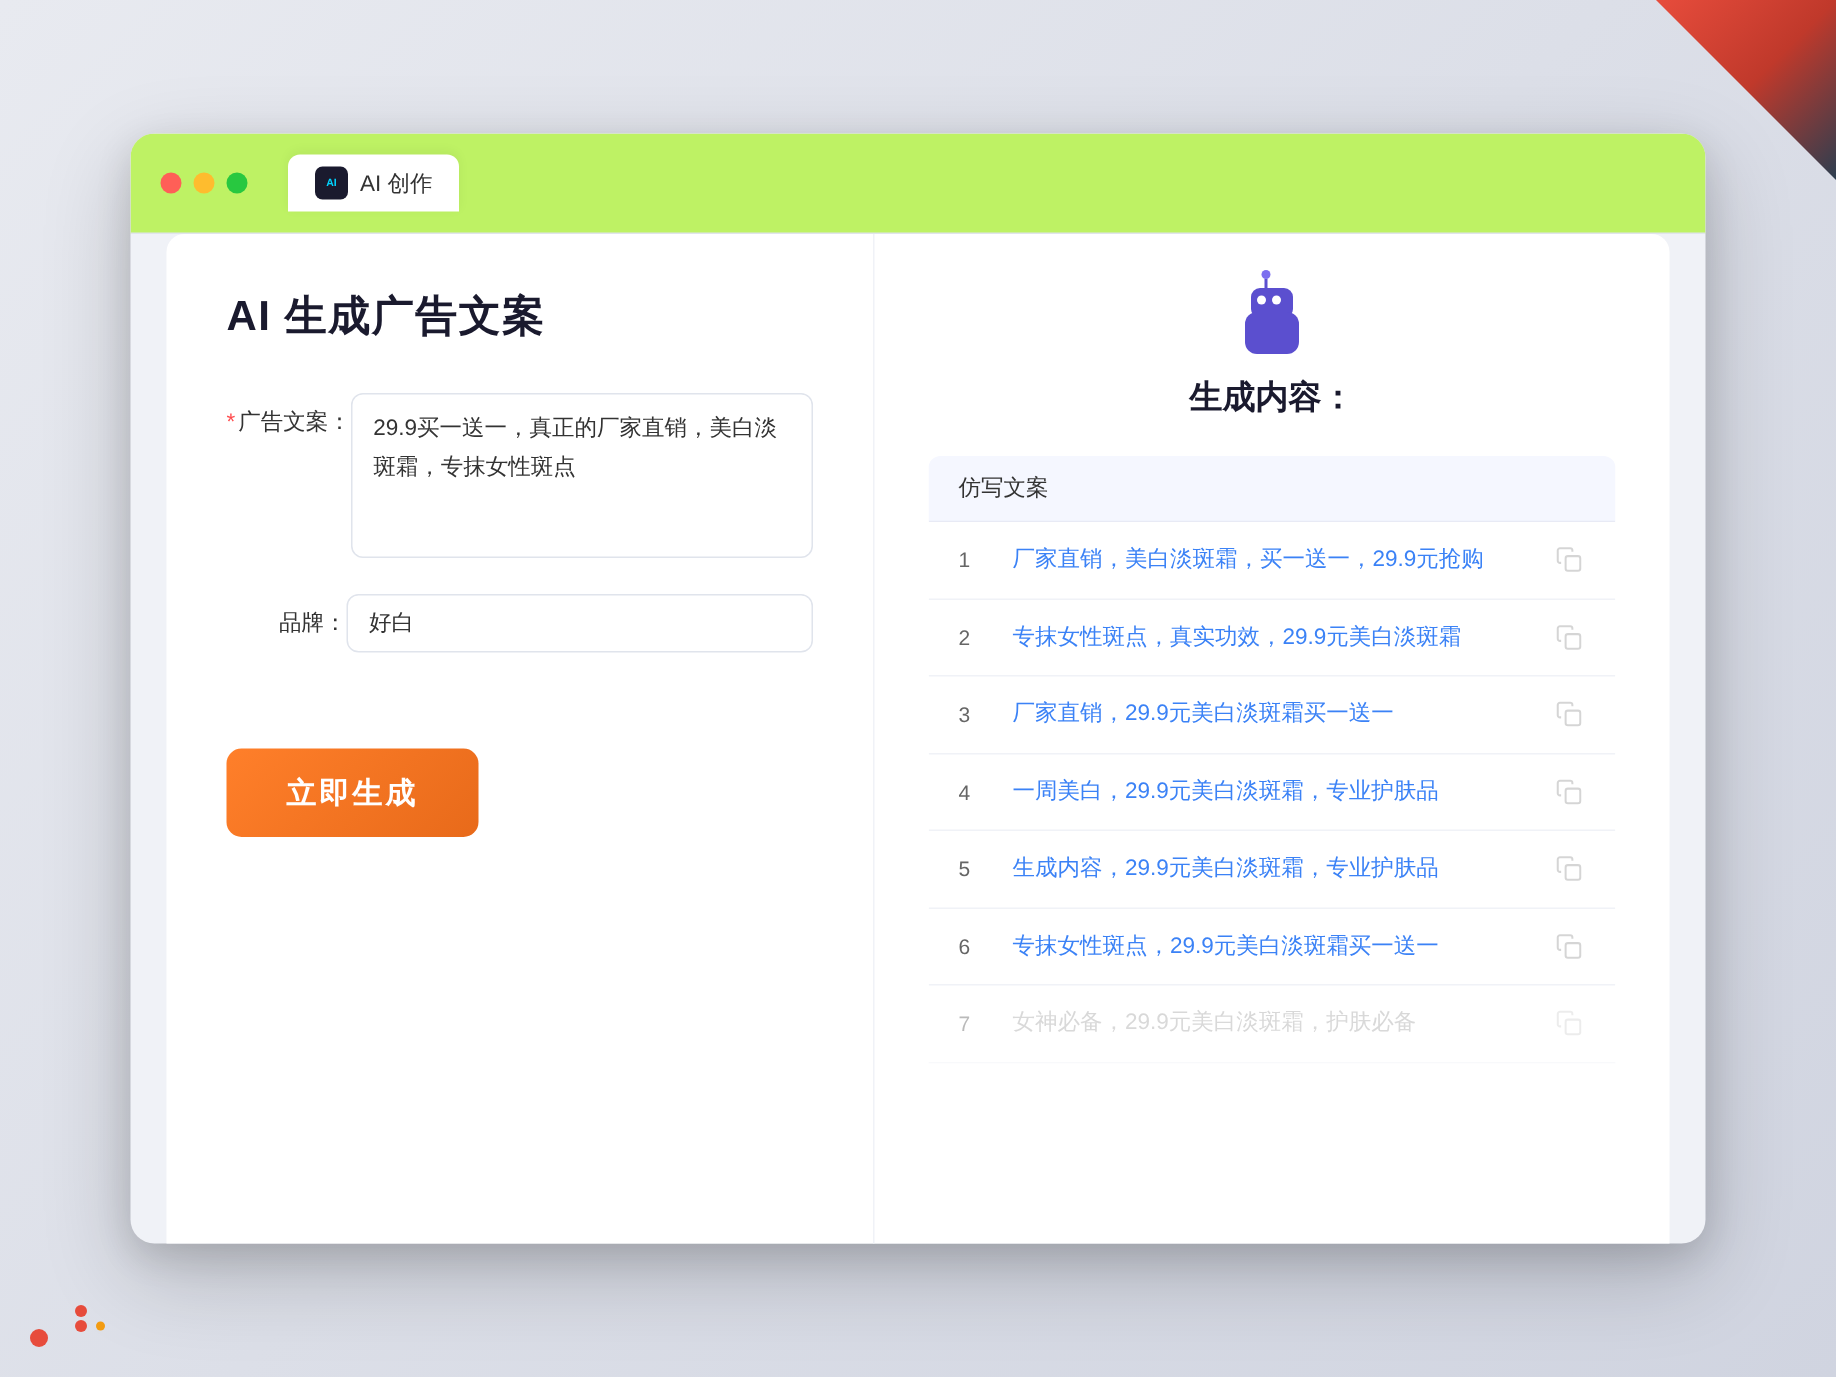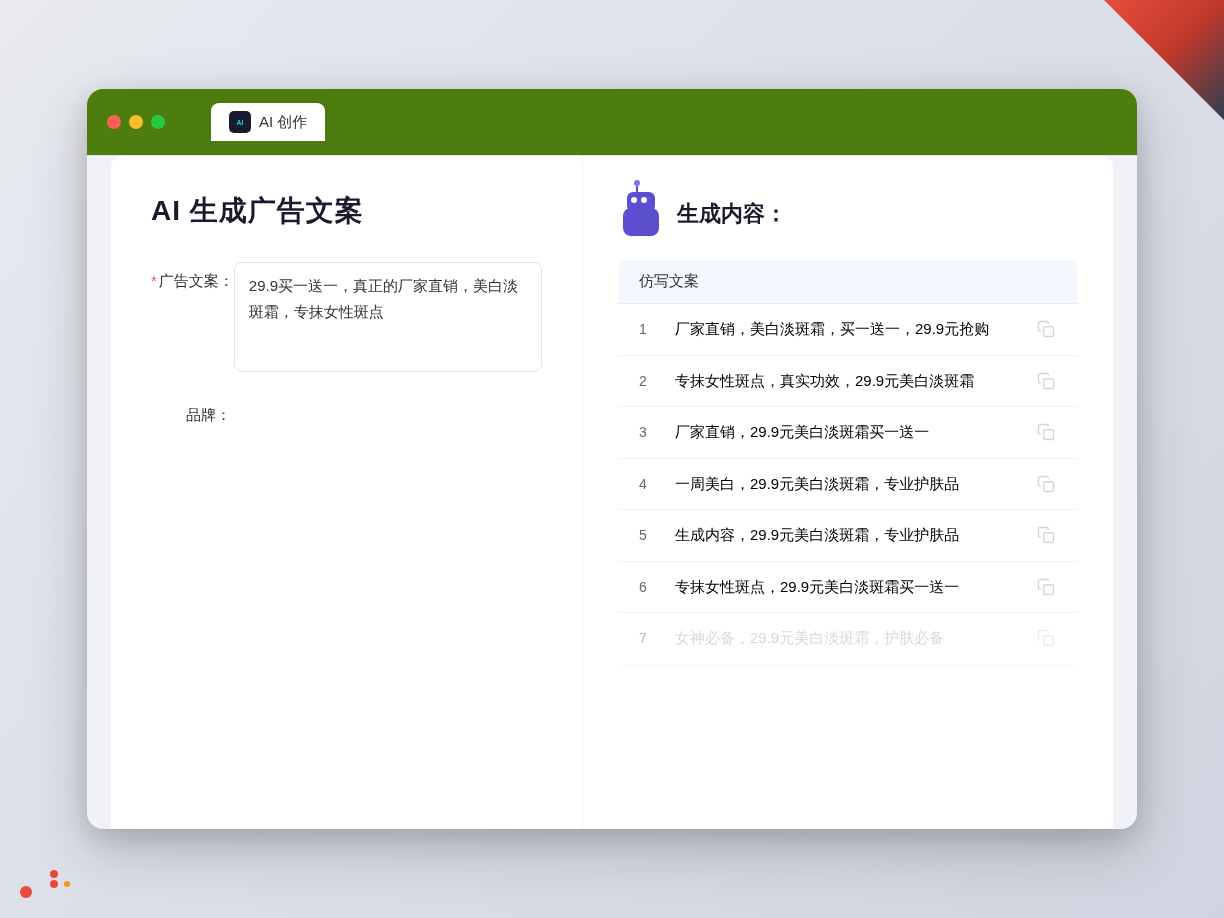--- a/index.html
+++ b/index.html
@@ -63,23 +63,23 @@
       box-shadow: 0 20px 60px rgba(0,0,0,0.2), 0 8px 24px rgba(0,0,0,0.12);
       overflow: hidden;
       position: relative;
     }
 
     
     .title-bar {
       display: flex;
       align-items: center;
       padding: 14px 20px;
-      background: #4d7c0f;
+      background: #bef264;
       border-bottom: 1px solid #e0e4ec;
-      gap: 26px;
+      gap: 7px;
     }
 
     .traffic-lights {
       display: flex;
       gap: 8px;
       align-items: center;
     }
 
     .traffic-light {
       width: 14px;
@@ -211,20 +211,21 @@
       overflow: hidden;
       display: flex;
       flex-direction: column;
     }
 
     .result-header {
       display: flex;
       align-items: center;
       gap: 14px;
       margin-bottom: 24px;
+      flex-direction: column;
     }
 
     .robot-icon {
       width: 44px;
       height: 44px;
       position: relative;
     }
 
     .robot-body {
       width: 36px;
@@ -318,21 +319,21 @@
 
     .row-number {
       font-size: 14px;
       color: #666;
       min-width: 20px;
     }
 
     .row-content {
       flex: 1;
       font-size: 15px;
-      color: #000000;
+      color: #3b82f6;
       line-height: 1.5;
     }
 
     .row-content.dimmed {
       color: #aaa;
     }
 
     .copy-icon {
       width: 22px;
       height: 22px;
@@ -407,22 +408,24 @@
           <span class="required">*</span><span>广告文案：</span>
         </label>
         <textarea class="form-textarea" style="">29.9买一送一，真正的厂家直销，美白淡斑霜，专抹女性斑点</textarea>
       </div>
 
       
 
       
       <div class="form-group">
         <label class="form-label">品牌：</label>
+        <input type="text" class="form-input" value="好白" style="">
       </div>
 
+      <button class="generate-btn">立即生成</button>
     </div>
 
     <div class="right-panel">
       <div class="result-header">
 
         <div class="robot-icon">
           <div class="robot-antenna"></div>
           <div class="robot-head"></div>
           <div class="robot-body"></div>
         </div>

